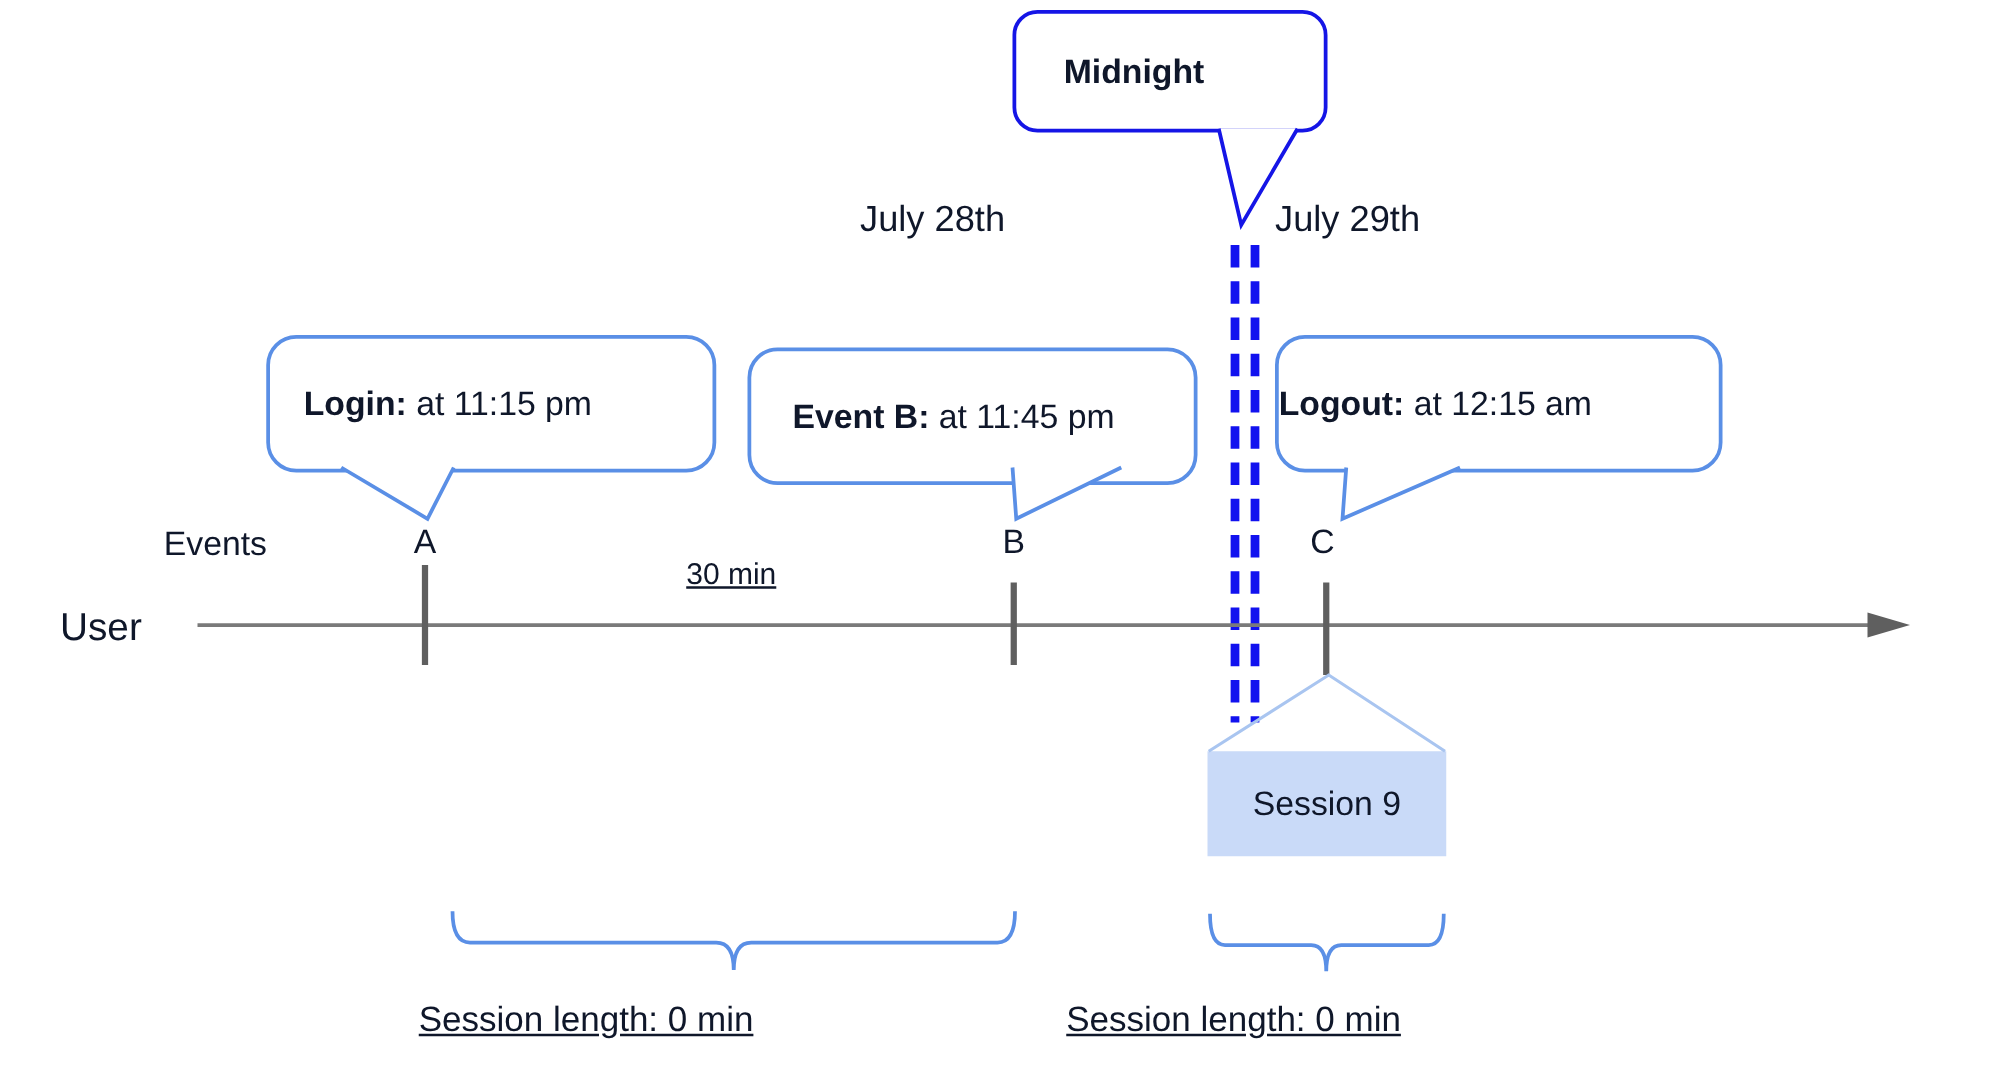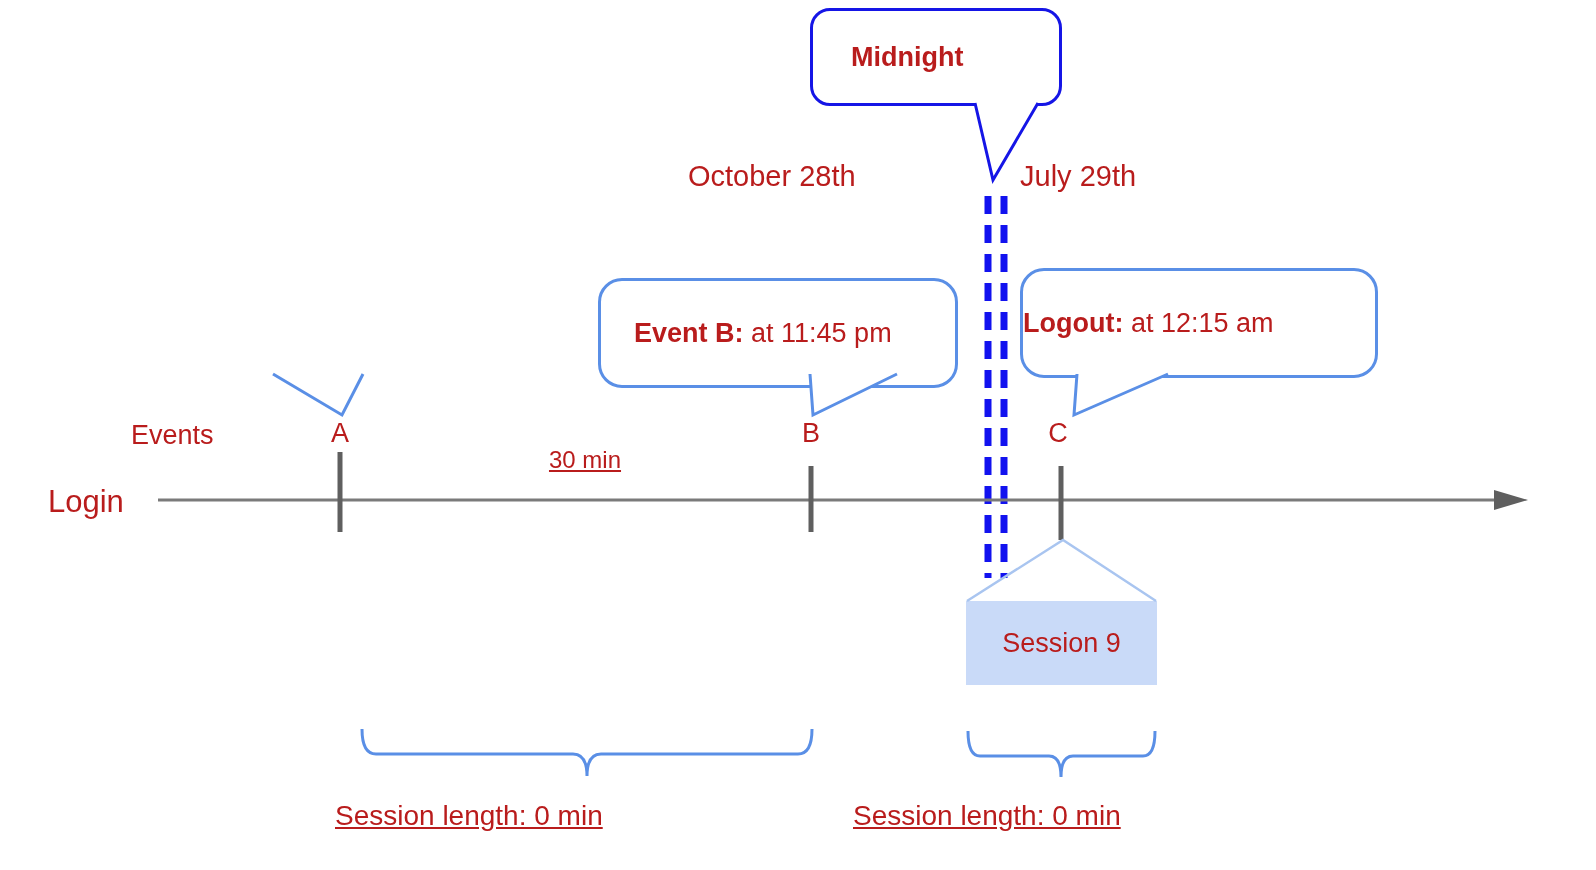--- a/index.html
+++ b/index.html
@@ -1,21 +1,21 @@
 <!DOCTYPE html>
 <html><head>
 <meta charset="utf-8">
 <style>
   html,body{margin:0;padding:0;background:#ffffff;}
   #stage{
     position:relative;
     width:1532px;height:870px;
     background:#ffffff;
     font-family:"Liberation Sans", sans-serif;
-    color:#b91c1c;
+    color:#0f172a;
     overflow:hidden;
   }
   
   .callout{
     position:absolute;
     background:#fff;
     border:3px solid #5a8fe6;
     border-radius:24px;
     display:flex;align-items:center;
     font-size:27px;
@@ -41,35 +41,38 @@
 </style>
 </head>
 <body>
 
 <div id="stage">
 
   <div class="callout dark" style="left:810px;top:8px;width:252px;height:98px;padding-left:38px;">
     <span class="bold">Midnight</span>
   </div>
 
-  <div class="label" style="left:688px;top:160px;font-size:29px;">October 28th</div>
+  <div class="label" style="left:688px;top:160px;font-size:29px;">July 28th</div>
   <div class="label" style="left:1020px;top:160px;font-size:29px;">July 29th</div>
 
+  <div class="callout" style="left:213px;top:268px;width:360px;height:110px;padding-left:27px;">
+    <span class="bold">Login:</span><span> at 11:15 pm</span>
+  </div>
   <div class="callout" style="left:598px;top:268px;width:360px;height:110px;padding-left:33px;margin-top:10px;">
     <span class="bold">Event B:</span><span> at 11:45 pm</span>
   </div>
   <div class="callout" style="left:1020px;top:268px;width:358px;height:110px;">
     <span class="bold">Logout:</span><span> at 12:15 am</span>
   </div>
 
   <div class="label" style="left:131px;top:420px;font-size:27px;">Events</div>
   <div class="label centered" style="left:340px;top:418px;font-size:27px;">A</div>
   <div class="label centered" style="left:811px;top:418px;font-size:27px;">B</div>
   <div class="label centered" style="left:1058px;top:418px;font-size:27px;">C</div>
-  <div class="label" style="left:48px;top:484px;font-size:31px;">Login</div>
+  <div class="label" style="left:48px;top:484px;font-size:31px;">User</div>
   <div class="label centered" style="left:585px;top:446px;font-size:24px;text-decoration:underline;">30 min</div>
 
   <div class="session-box" style="left:966px;top:601px;width:191px;height:84px;">
     <span>Session 9</span>
   </div>
 
   <div class="len-label" style="left:545px;top:800px;">Session length: 0 min</div>
   <div class="len-label" style="left:1063px;top:800px;">Session length: 0 min</div>
 
   <svg id="overlay" width="1596" height="870" viewBox="0 0 1596 870">

